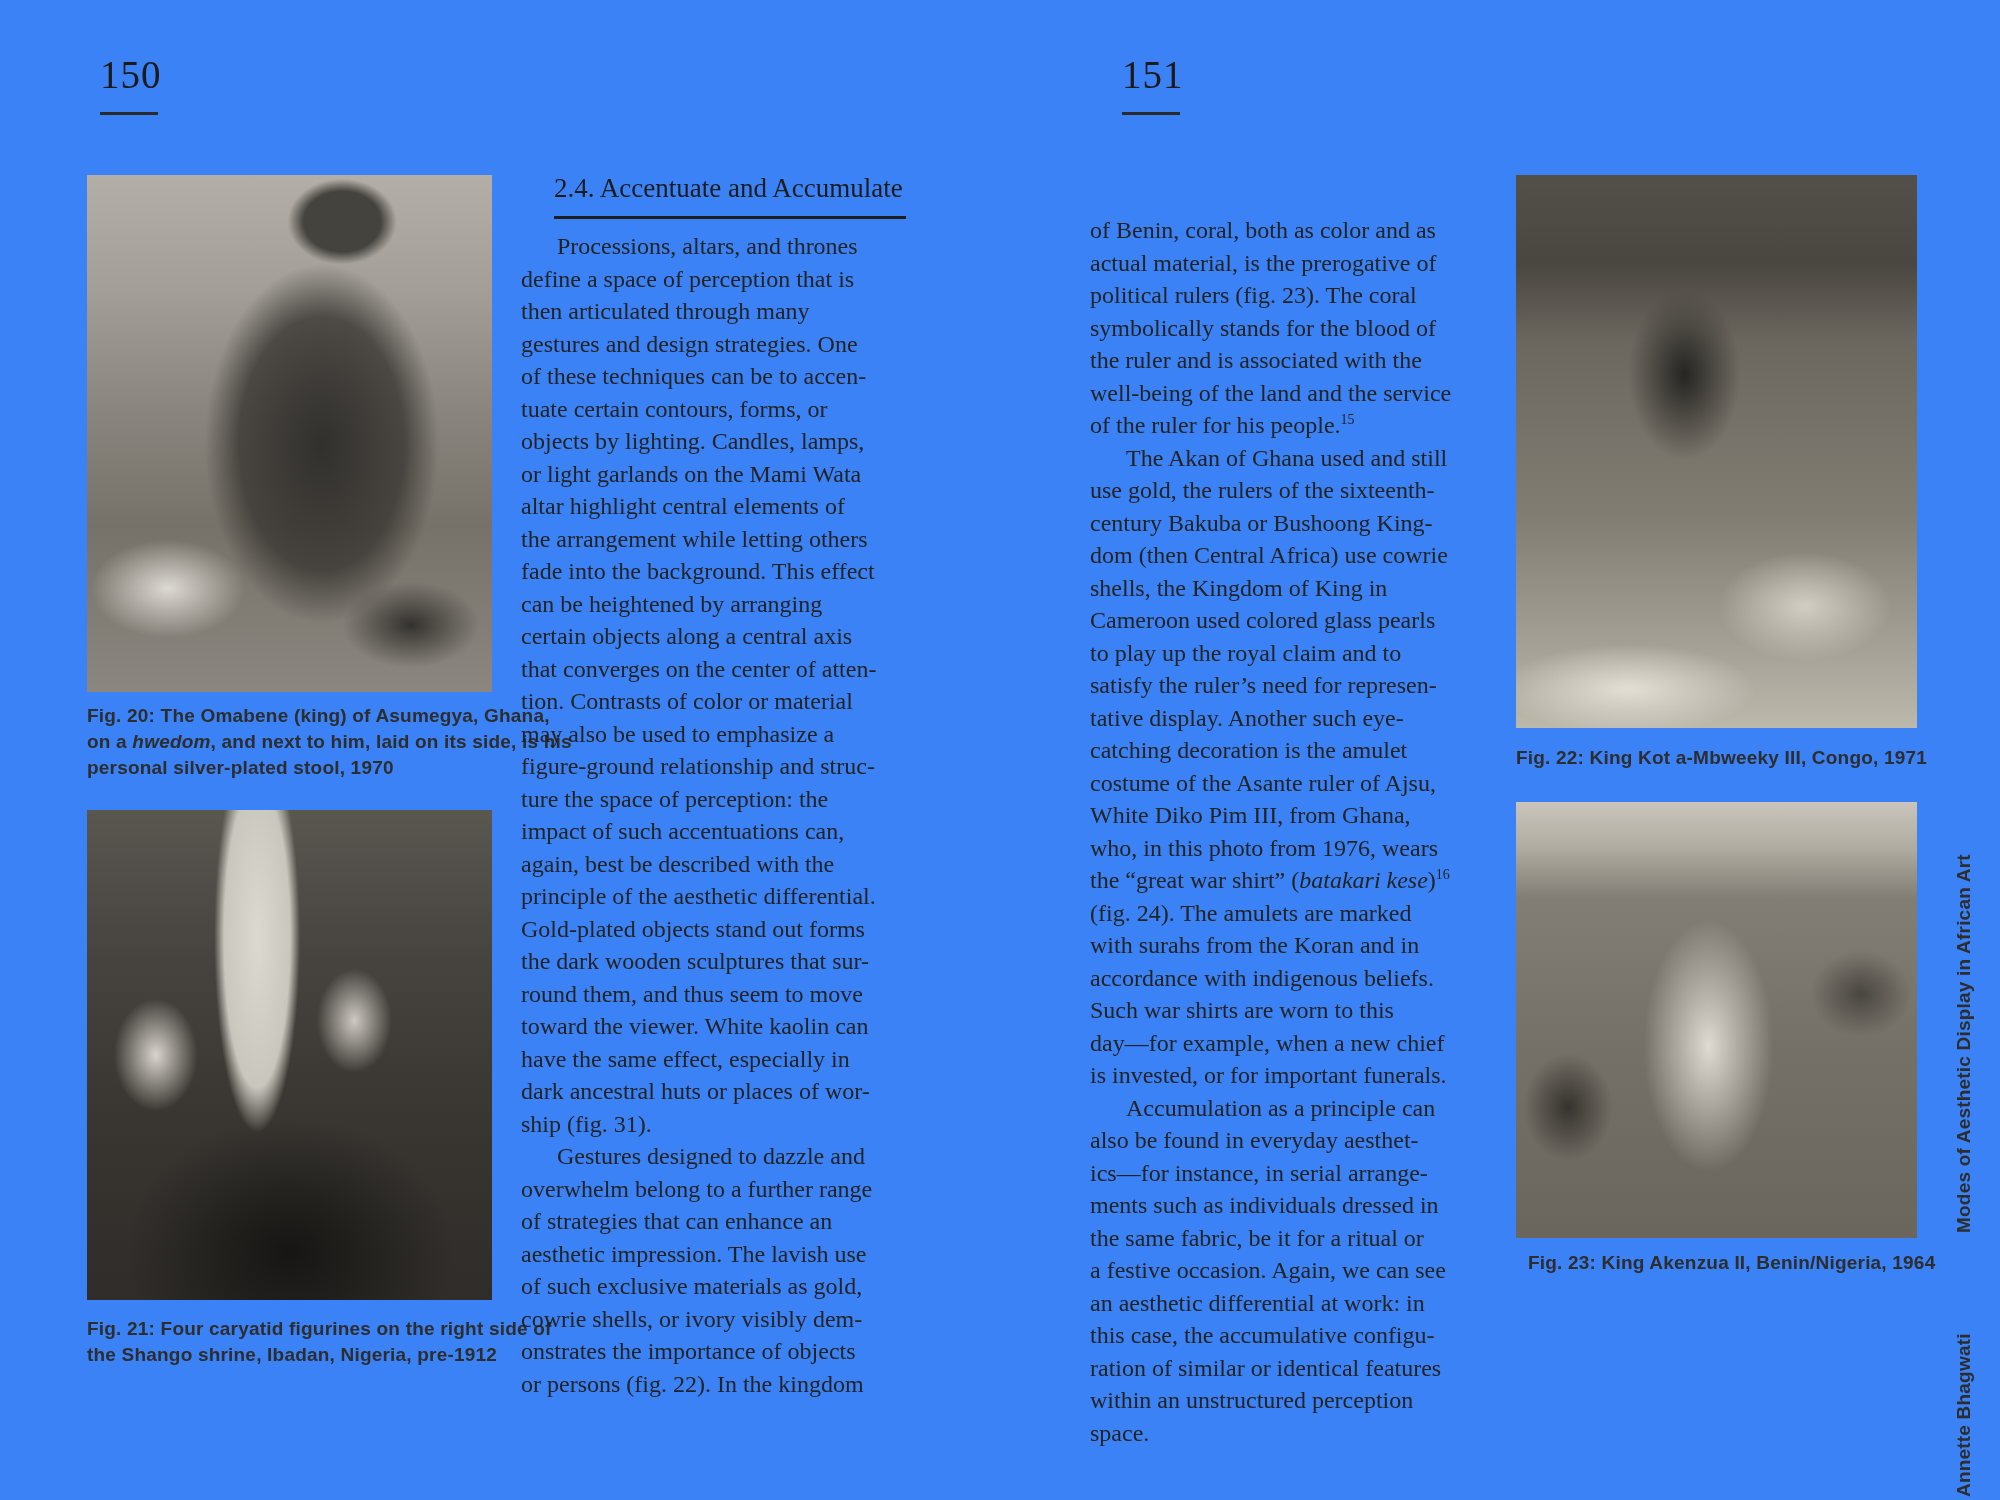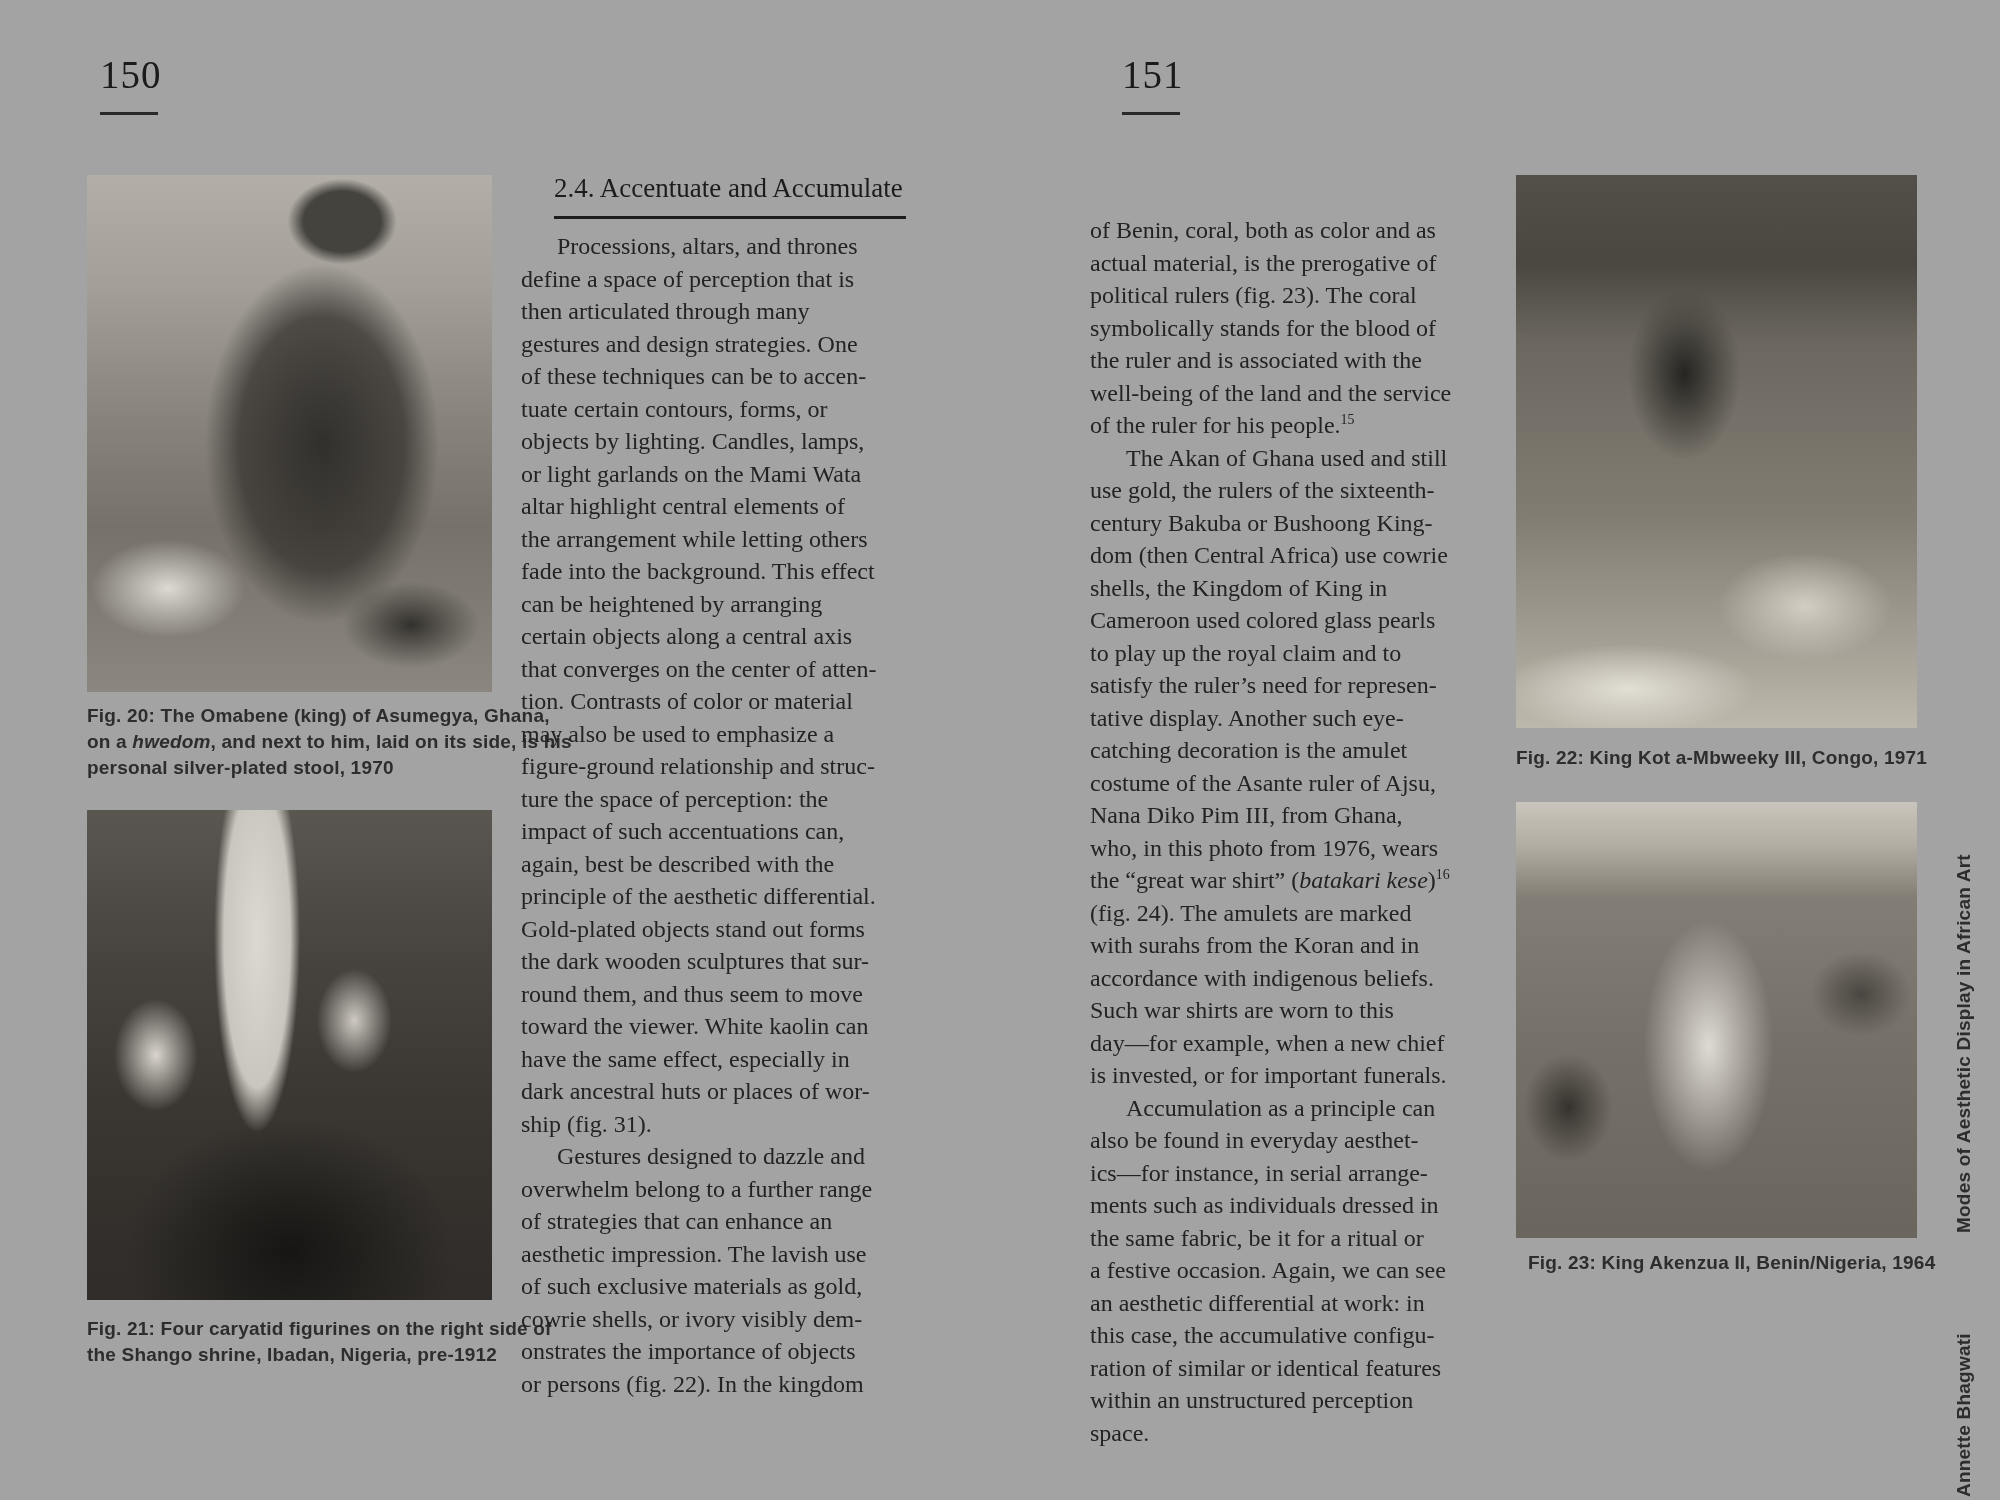--- a/index.html
+++ b/index.html
@@ -1,18 +1,18 @@
 <!DOCTYPE html>
 <html><head>
 <meta charset="utf-8">
 <style>
   html,body{margin:0;padding:0;background:#e8e8e6;}
   .spread{
     position:relative; width:2000px; height:1500px;
-    background:#a3a3a3; overflow:hidden;
+    background:#3b82f6; overflow:hidden;
     font-family:"Liberation Serif", serif; color:#1e1e1e;
   }
   .pagenum{
     position:absolute; font-size:39px; letter-spacing:1px; color:#1b1b1b;
     font-family:"Liberation Serif", serif;
   }
   .pagenum-rule{position:absolute; height:3px; width:58px; background:#2a2a2a;}
   .photo{position:absolute; background-repeat:no-repeat;}
   .caption{
     position:absolute; font-family:"Liberation Sans", sans-serif;
@@ -152,21 +152,21 @@
         <div class="tline">use gold, the rulers of the sixteenth-</div>
         <div class="tline">century Bakuba or Bushoong King-</div>
         <div class="tline">dom (then Central Africa) use cowrie</div>
         <div class="tline">shells, the Kingdom of King in</div>
         <div class="tline">Cameroon used colored glass pearls</div>
         <div class="tline">to play up the royal claim and to</div>
         <div class="tline">satisfy the ruler’s need for represen-</div>
         <div class="tline">tative display. Another such eye-</div>
         <div class="tline">catching decoration is the amulet</div>
         <div class="tline">costume of the Asante ruler of Ajsu,</div>
-        <div class="tline">Nana Diko Pim III, from Ghana,</div>
+        <div class="tline">White Diko Pim III, from Ghana,</div>
         <div class="tline">who, in this photo from 1976, wears</div>
         <div class="tline">the “great war shirt” (<i>batakari kese</i>)<sup>16</sup></div>
         <div class="tline">(fig. 24). The amulets are marked</div>
         <div class="tline">with surahs from the Koran and in</div>
         <div class="tline">accordance with indigenous beliefs.</div>
         <div class="tline">Such war shirts are worn to this</div>
         <div class="tline">day—for example, when a new chief</div>
         <div class="tline">is invested, or for important funerals.</div>
         <div class="tline indent">Accumulation as a principle can</div>
         <div class="tline">also be found in everyday aesthet-</div>

